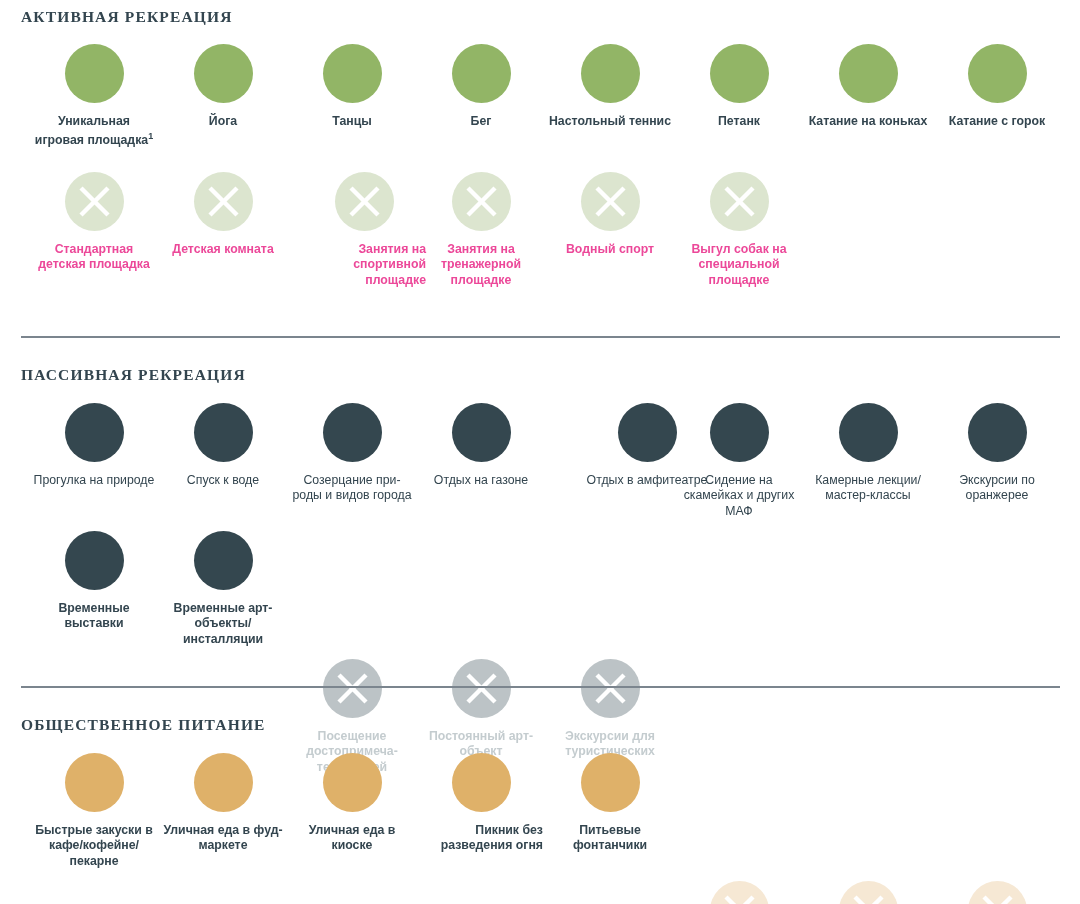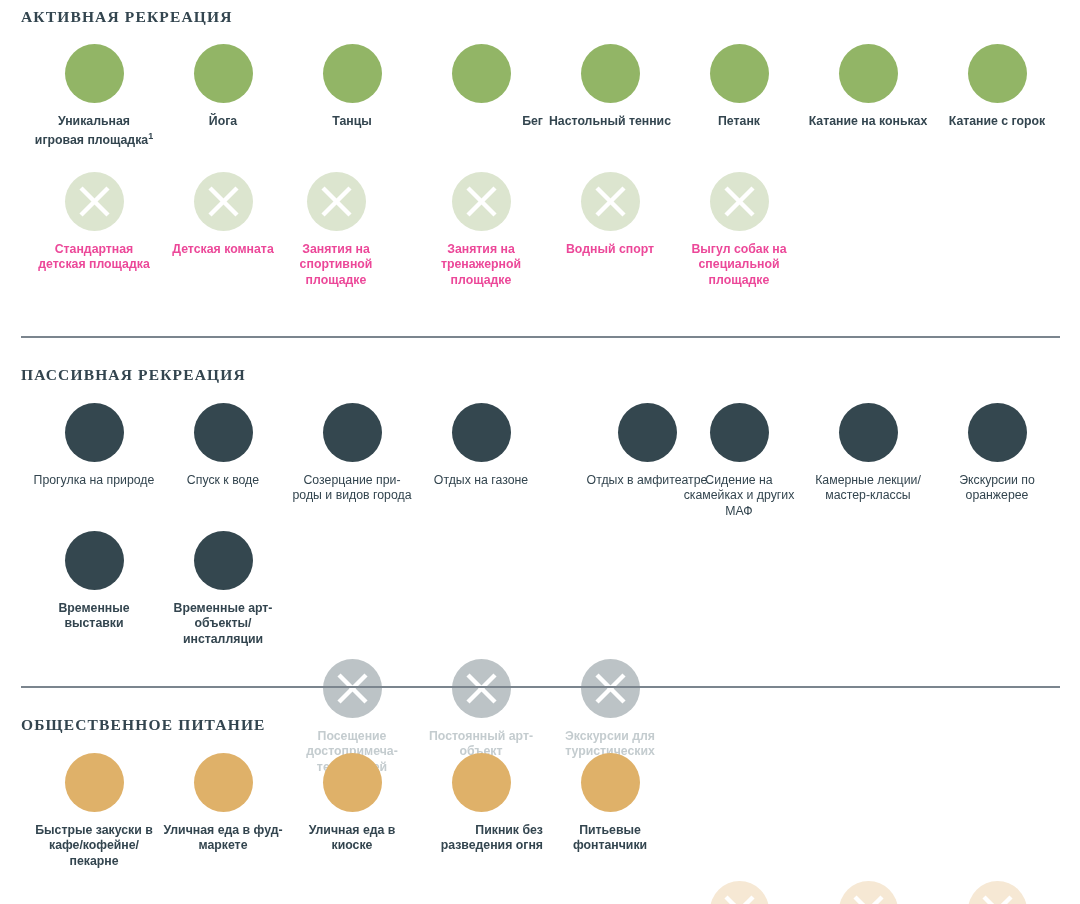--- a/index.html
+++ b/index.html
@@ -113,21 +113,21 @@
           <div class="cell-label bold">Уникальная игровая площадка<span class="sup">1</span></div>
         </div>
         <div class="cell active-green" style="left:288px;">
           <div class="bubble"></div>
           <div class="cell-label bold">Танцы</div>
         </div>
         <div class="cell active-green" style="left:159px;">
           <div class="bubble"></div>
           <div class="cell-label bold">Йога</div>
         </div>
-        <div class="cell active-green" style="left:417px;text-align:right;">
+        <div class="cell active-green" style="left:417px;">
           <div class="bubble"></div>
           <div class="cell-label bold">Бег</div>
         </div>
         <div class="cell active-green" style="left:546px;">
           <div class="bubble"></div>
           <div class="cell-label bold">Настольный теннис</div>
         </div>
         <div class="cell active-green" style="left:675px;">
           <div class="bubble"></div>
           <div class="cell-label bold">Петанк</div>
@@ -153,21 +153,21 @@
         </div>
         <div class="cell muted-green" style="left:159px;">
           <div class="bubble">
             <svg class="cross" viewBox="0 0 59 59">
               <line x1="16" y1="16" x2="43" y2="43" stroke="#ffffff" stroke-width="4.4" stroke-linecap="butt"></line>
               <line x1="43" y1="16" x2="16" y2="43" stroke="#ffffff" stroke-width="4.4" stroke-linecap="butt"></line>
             </svg>
           </div>
           <div class="cell-label bold">Детская комната</div>
         </div>
-        <div class="cell muted-green" style="left:272px;">
+        <div class="cell muted-green" style="left:300px;text-align:right;">
           <div class="bubble">
             <svg class="cross" viewBox="0 0 59 59">
               <line x1="16" y1="16" x2="43" y2="43" stroke="#ffffff" stroke-width="4.4" stroke-linecap="butt"></line>
               <line x1="43" y1="16" x2="16" y2="43" stroke="#ffffff" stroke-width="4.4" stroke-linecap="butt"></line>
             </svg>
           </div>
           <div class="cell-label bold">Занятия на спортивной площадке</div>
         </div>
         <div class="cell muted-green" style="left:417px;">
           <div class="bubble">

